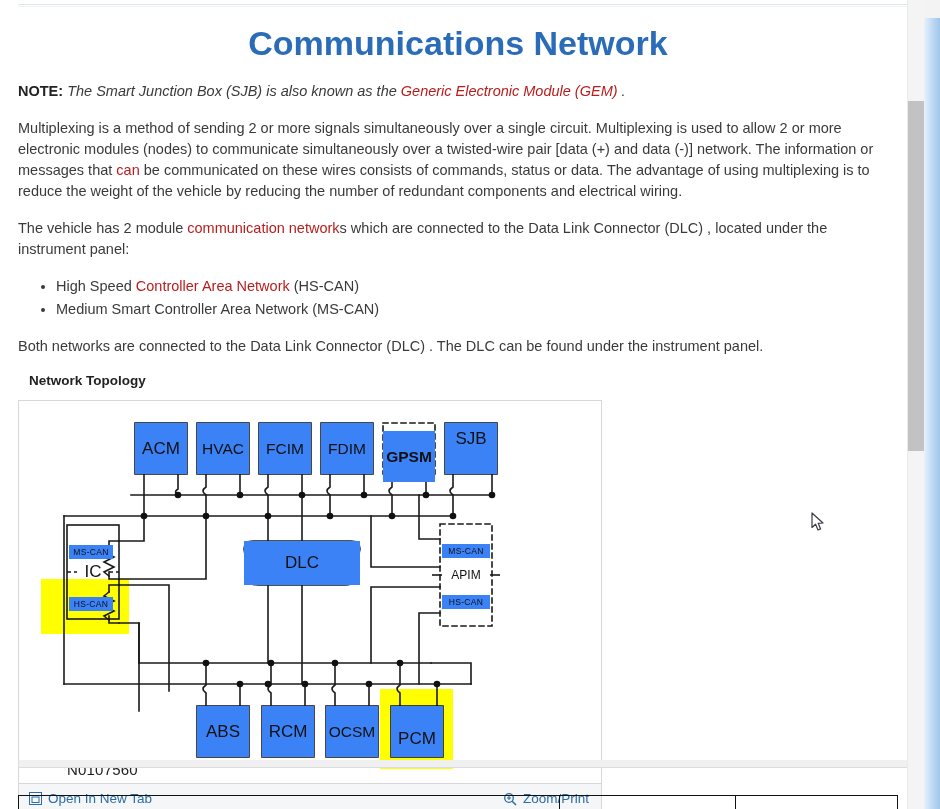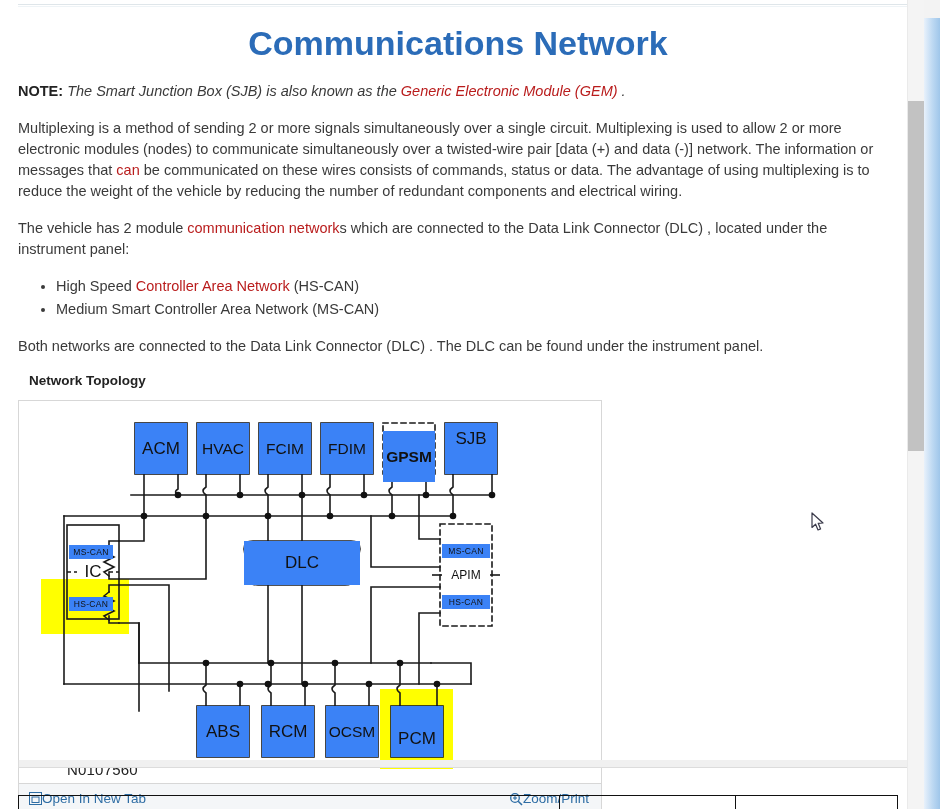--- a/index.html
+++ b/index.html
@@ -120,20 +120,21 @@
     border-top: 1px solid #d7d7d7;
     display: flex;
     align-items: center;
     justify-content: space-between;
     padding: 0 12px 0 10px;
     box-sizing: border-box;
   }
   .bar-link {
     display: flex;
     align-items: center;
+    gap: 6px;
     color: #2e6da4;
     font-size: 13.5px;
     cursor: pointer;
   }
   .bar-link svg { display:block; }
 
   
   #bottom-table {
     position: absolute;
     left: 18px;

